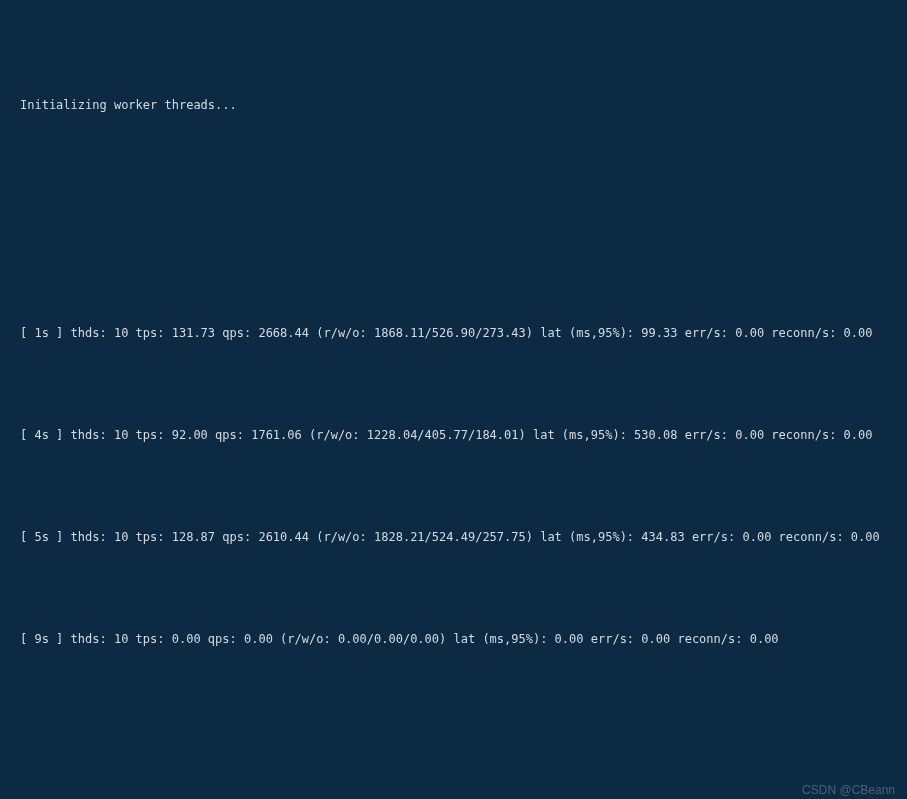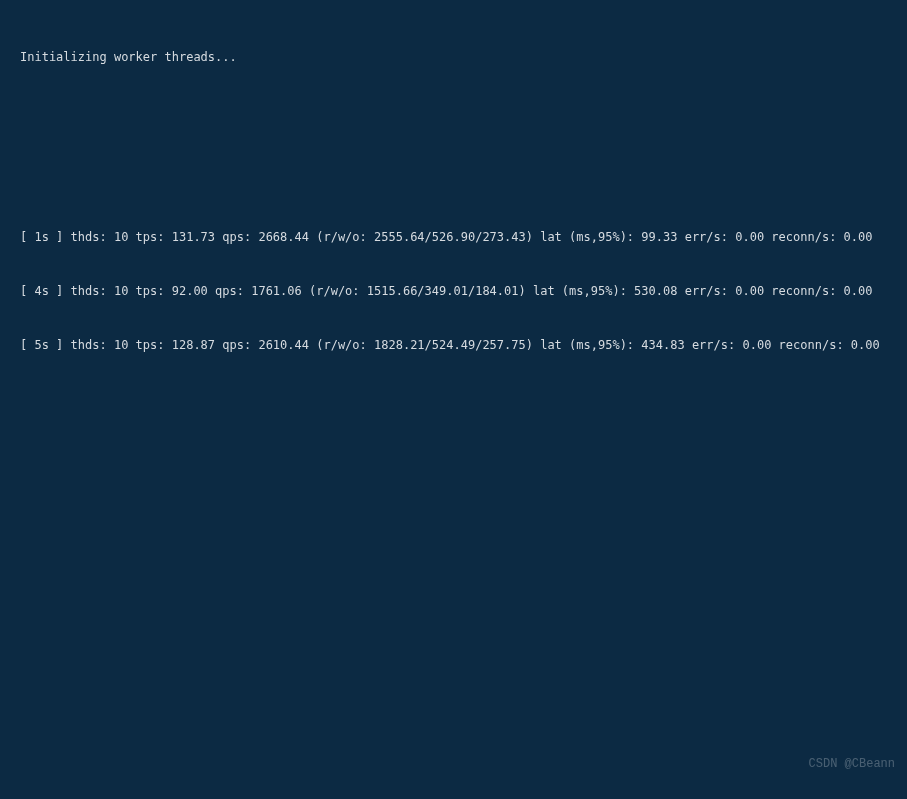--- a/index.html
+++ b/index.html
@@ -15,43 +15,44 @@
     width: 907px;
     height: 799px;
     padding: 12px 8px 8px 20px;
     font-family: "Consolas", "Menlo", "DejaVu Sans Mono", monospace;
     font-size: 12px;
     line-height: 18px;
     color: #d6dbe0;
     white-space: pre;
     position: relative;
   }
-  .line { white-space: pre; }
+  .line { white-space: pre; margin-top: 48px; }
   .watermark {
     position: absolute;
     right: 12px;
-    bottom: 26px;
+    bottom: 0;
     color: rgba(255,255,255,0.25);
-    font-family: Liberation Mono, monospace;
+    font-family: Liberation Sans, sans-serif;
     font-size: 12px;
     white-space: nowrap;
   }
   .blank { height: 18px; }
 </style>
 </head>
 <body>
 
 <div class="terminal">
   <div class="line">Initializing worker threads...</div>
   <div class="blank"></div>
   <div class="blank"></div>
 
-  <div class="line">[ 1s ] thds: 10 tps: 131.73 qps: 2668.44 (r/w/o: 2555.64/526.90/273.43) lat (ms,95%): 99.33 err/s: 0.00 reconn/s: 0.00</div>
-  <div class="line">[ 4s ] thds: 10 tps: 92.00 qps: 1761.06 (r/w/o: 1515.66/349.01/184.01) lat (ms,95%): 530.08 err/s: 0.00 reconn/s: 0.00</div>
+  <div class="line">[ 1s ] thds: 10 tps: 131.73 qps: 2668.44 (r/w/o: 1868.11/526.90/273.43) lat (ms,95%): 99.33 err/s: 0.00 reconn/s: 0.00</div>
+  <div class="line">[ 4s ] thds: 10 tps: 92.00 qps: 1761.06 (r/w/o: 1228.04/405.77/184.01) lat (ms,95%): 530.08 err/s: 0.00 reconn/s: 0.00</div>
   <div class="line">[ 5s ] thds: 10 tps: 128.87 qps: 2610.44 (r/w/o: 1828.21/524.49/257.75) lat (ms,95%): 434.83 err/s: 0.00 reconn/s: 0.00</div>
+  <div class="line">[ 9s ] thds: 10 tps: 0.00 qps: 0.00 (r/w/o: 0.00/0.00/0.00) lat (ms,95%): 0.00 err/s: 0.00 reconn/s: 0.00</div>
 
   
   
   
   
   
   
   
   
   

